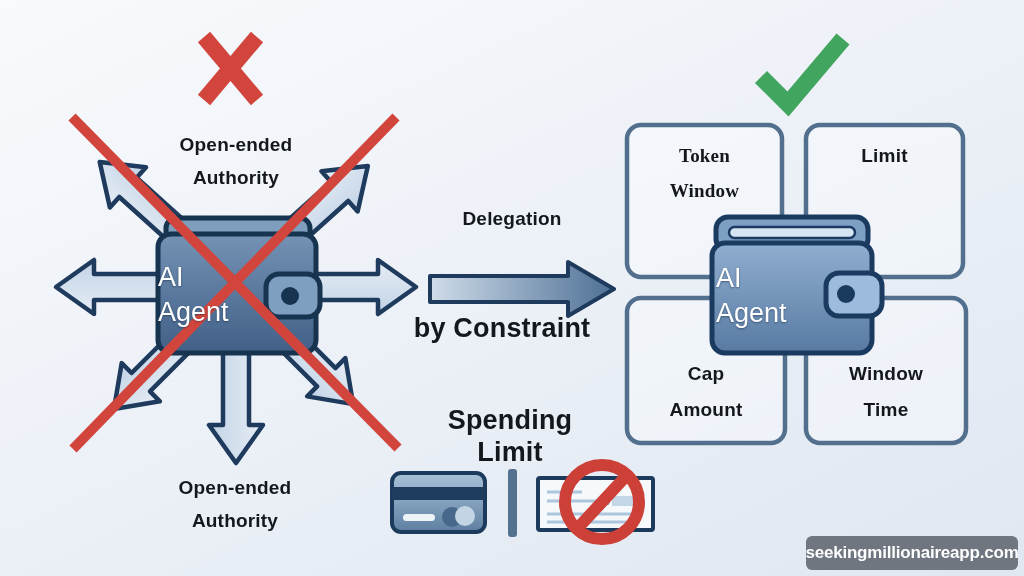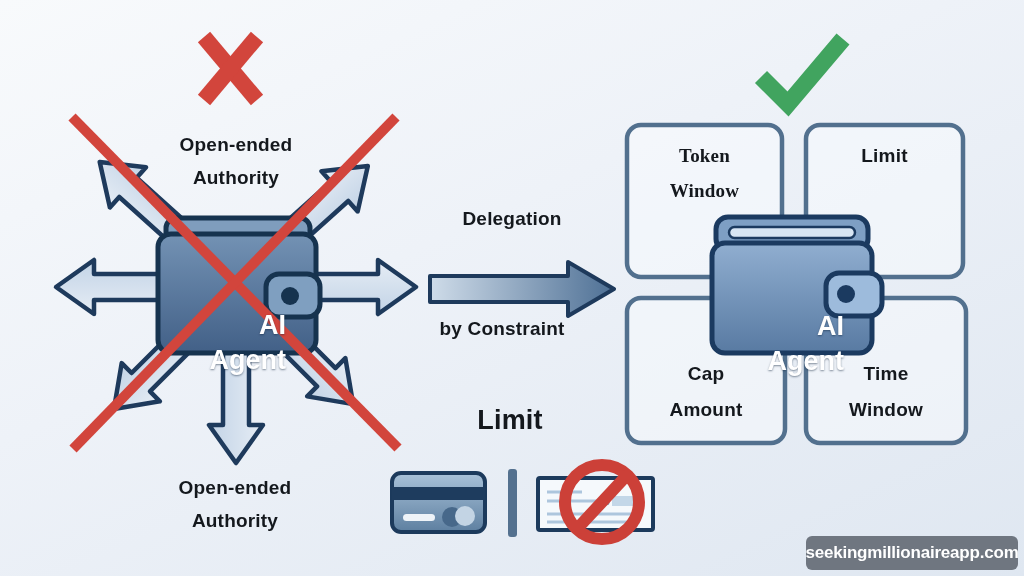--- a/index.html
+++ b/index.html
@@ -8,24 +8,24 @@
     background:linear-gradient(155deg,#f8fafc 0%, #eef2f8 42%, #dfe7f1 100%);
     font-family:"Liberation Sans", sans-serif;
   }
   .art { position:absolute; left:0; top:0; width:1024px; height:576px; }
   .lbl { position:absolute; text-align:center; font-weight:bold; color:#14181d;
          font-size:19px; line-height:33px; letter-spacing:0.2px; }
   .lbl div { white-space:nowrap; }
   .lbl-top-left    { left:116px; top:128px; width:240px; }
   .lbl-bottom-left { left:115px; top:471px; width:240px; }
   .lbl-delegation  { left:412px; top:202px; width:200px; }
-  .lbl-constraint  { left:402px; top:312px; width:200px; font-size:19px;text-align:center; }
+  .lbl-constraint  { left:402px; top:312px; width:200px; font-size:27px;text-align:center; }
   .lbl-spending    { left:430px; top:404px; width:160px; font-size:27px; line-height:32px; }
-  .wallet-lbl { position:absolute; text-align:right; font-weight:bold; color:#ffffff;
-                font-size:27px; line-height:35px; text-shadow:0 1px 2px rgba(16,36,60,.5);margin-top:48px; }
+  .wallet-lbl { position:absolute; text-align:left; font-weight:normal; color:#ffffff;
+                font-size:27px; line-height:35px; text-shadow:0 1px 2px rgba(16,36,60,.5); }
   .lbl-wallet-left  { left:158px; top:260px; width:128px; }
   .lbl-wallet-right { left:716px; top:261px; width:128px; }
   .lbl-token  { left:627px; top:138px; width:155px; line-height:35px;font-family:Liberation Serif, serif; }
   .lbl-chain  { left:806px; top:138px; width:157px; line-height:35px; }
   .lbl-amount { left:627px; top:356px; width:158px; line-height:36px; }
   .lbl-time   { left:806px; top:356px; width:160px; line-height:36px; }
   .watermark { position:absolute; left:806px; top:536px; width:212px; height:34px;
                background:#6f7680; border-radius:6px; color:#ffffff; font-weight:bold;
                font-size:17px; letter-spacing:-0.2px; white-space:nowrap;
                display:flex; align-items:center; justify-content:center; }
@@ -146,40 +146,41 @@
   <div class="wallet-lbl lbl-wallet-left">
     <div>AI</div>
     <div>Agent</div>
   </div>
 
   <div class="lbl lbl-delegation">Delegation</div>
 
   <div class="lbl lbl-constraint">by Constraint</div>
 
   <div class="lbl lbl-spending">
+    <div>Spending</div>
     <div>Limit</div>
   </div>
 
   <div class="lbl lbl-token">
     <div>Token</div>
     <div>Window</div>
   </div>
 
   <div class="lbl lbl-chain">
     <div>Limit</div>
   </div>
 
   <div class="lbl lbl-amount">
     <div>Cap</div>
     <div>Amount</div>
   </div>
 
   <div class="lbl lbl-time">
+    <div>Window</div>
     <div>Time</div>
-    <div>Window</div>
   </div>
 
   <div class="wallet-lbl lbl-wallet-right">
     <div>AI</div>
     <div>Agent</div>
   </div>
 
   <div class="watermark">seekingmillionaireapp.com</div>
 
 </div>

